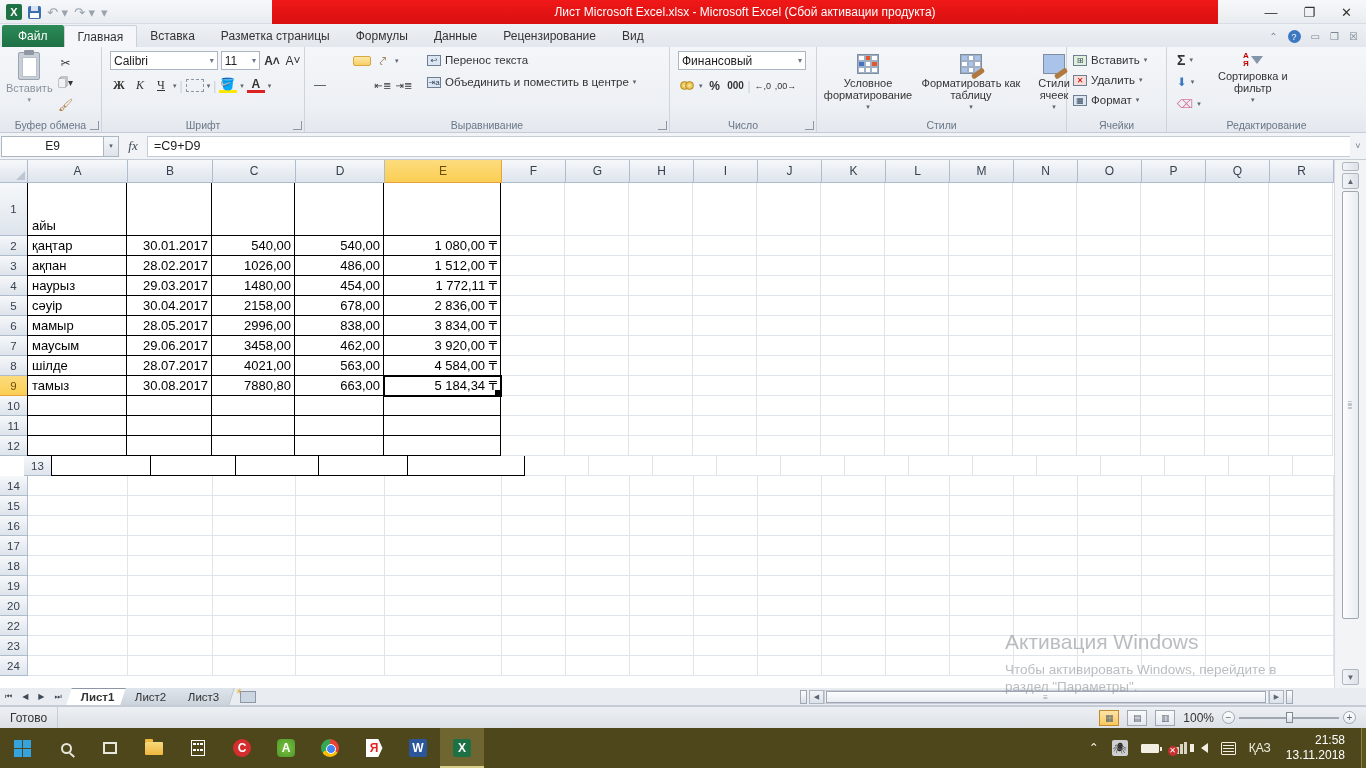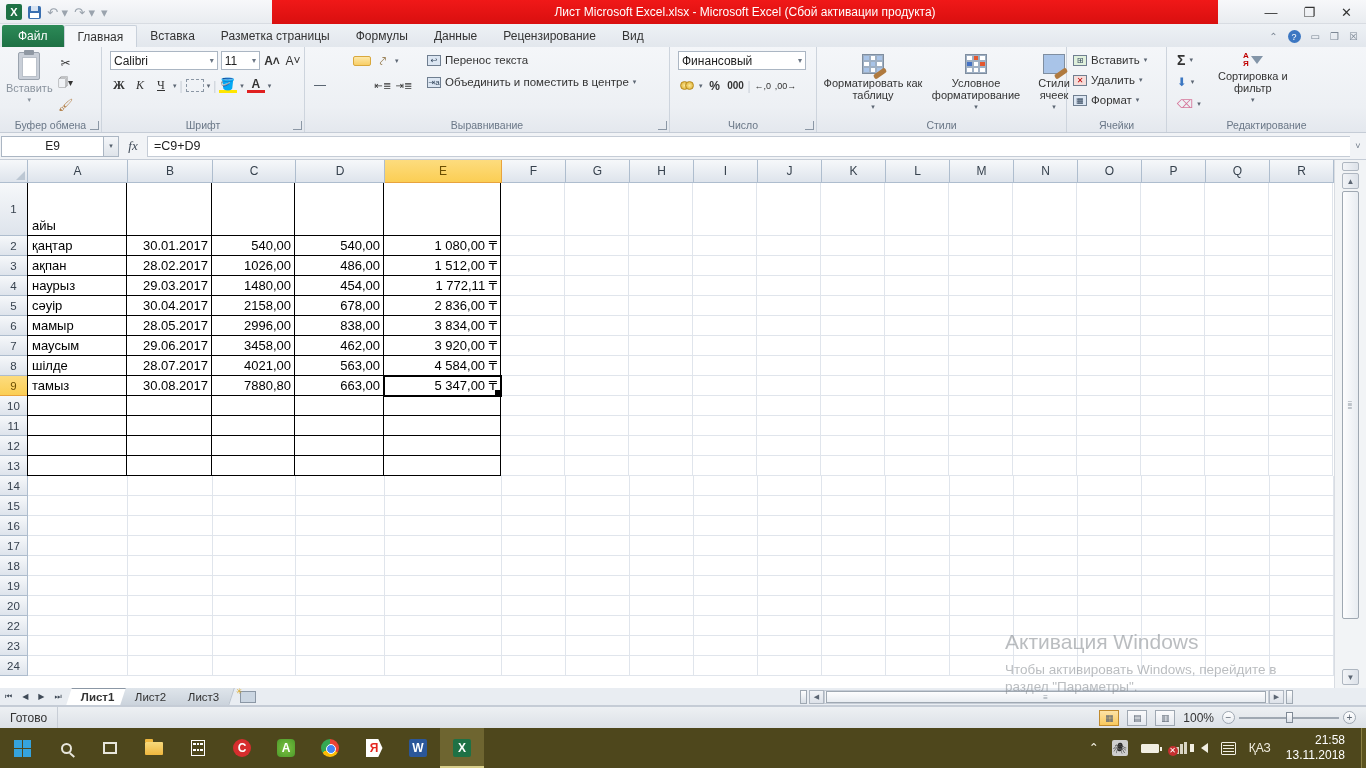--- a/index.html
+++ b/index.html
@@ -330,48 +330,48 @@
         <span class="ico-btn" style="font-size:9px;">←,0</span>
         <span class="ico-btn" style="font-size:9px;">,00→</span>
       </div>
       <div class="rgroup-label">Число</div>
       <div class="dlg-launch"></div>
     </div>
 
     <div class="rgroup" style="width:250px;">
       <div style="display:flex; justify-content:space-around; padding-top:2px;">
         <div class="bigbtn">
+          <span class="grid-ico cf">
+              <i></i>
+              <i></i>
+              <i></i>
+              <i></i>
+              <i></i>
+              <i></i>
+              <i></i>
+              <i></i>
+              <i></i>
+            </span>
+          <span style="margin-top:3px; width:90px;">Условное форматирование</span>
+            <span class="caret">▾</span>
+        </div>
+        <div class="bigbtn">
           <span class="grid-ico ft" style="position:relative;">
               <i></i>
               <i></i>
               <i></i>
               <i></i>
               <i></i>
               <i></i>
               <i></i>
               <i></i>
               <i></i>
               <span class="brush"></span>
             </span>
           <span style="margin-top:3px; width:100px;">Форматировать как таблицу</span>
-            <span class="caret">▾</span>
-        </div>
-        <div class="bigbtn">
-          <span class="grid-ico cf">
-              <i></i>
-              <i></i>
-              <i></i>
-              <i></i>
-              <i></i>
-              <i></i>
-              <i></i>
-              <i></i>
-              <i></i>
-            </span>
-          <span style="margin-top:3px; width:90px;">Условное форматирование</span>
             <span class="caret">▾</span>
         </div>
         <div class="bigbtn">
           <span class="grid-ico" style="background:#A9C4E8; position:relative;">
               <span class="brush"></span>
             </span>
           <span style="margin-top:3px; width:50px;">Стили ячеек</span>
             <span class="caret">▾</span>
         </div>
       </div>
@@ -624,21 +624,21 @@
           <div class="cell" style="width: 64px;"></div>
           <div class="cell" style="width: 64px;"></div>
           <div class="cell" style="width: 64px;"></div>
         </div>
         <div class="grow" style="height: 20px;">
           <div class="rhead hl" style="width: 28px;">9</div>
           <div class="cell tb tb-l" style="width: 100px;">тамыз</div>
           <div class="cell tb num" style="width: 85px;">30.08.2017</div>
           <div class="cell tb num" style="width: 83px;">7880,80</div>
           <div class="cell tb num" style="width: 89px;">663,00</div>
-          <div class="cell tb num sel" style="width: 117px;">5 347,00 ₸</div>
+          <div class="cell tb num sel" style="width: 117px;">5 184,34 ₸</div>
           <div class="cell" style="width: 64px;"></div>
           <div class="cell" style="width: 64px;"></div>
           <div class="cell" style="width: 64px;"></div>
           <div class="cell" style="width: 64px;"></div>
           <div class="cell" style="width: 64px;"></div>
           <div class="cell" style="width: 64px;"></div>
           <div class="cell" style="width: 64px;"></div>
           <div class="cell" style="width: 64px;"></div>
           <div class="cell" style="width: 64px;"></div>
           <div class="cell" style="width: 64px;"></div>
@@ -702,21 +702,21 @@
           <div class="cell" style="width: 64px;"></div>
           <div class="cell" style="width: 64px;"></div>
           <div class="cell" style="width: 64px;"></div>
           <div class="cell" style="width: 64px;"></div>
           <div class="cell" style="width: 64px;"></div>
           <div class="cell" style="width: 64px;"></div>
           <div class="cell" style="width: 64px;"></div>
           <div class="cell" style="width: 64px;"></div>
           <div class="cell" style="width: 64px;"></div>
         </div>
-        <div class="grow" style="height: 20px;">
+        <div class="grow" style="height: 20px; padding-left: 24px;">
           <div class="rhead" style="width: 28px;">13</div>
           <div class="cell tb tb-l" style="width: 100px;"></div>
           <div class="cell tb" style="width: 85px;"></div>
           <div class="cell tb" style="width: 83px;"></div>
           <div class="cell tb" style="width: 89px;"></div>
           <div class="cell tb" style="width: 117px;"></div>
           <div class="cell" style="width: 64px;"></div>
           <div class="cell" style="width: 64px;"></div>
           <div class="cell" style="width: 64px;"></div>
           <div class="cell" style="width: 64px;"></div>

